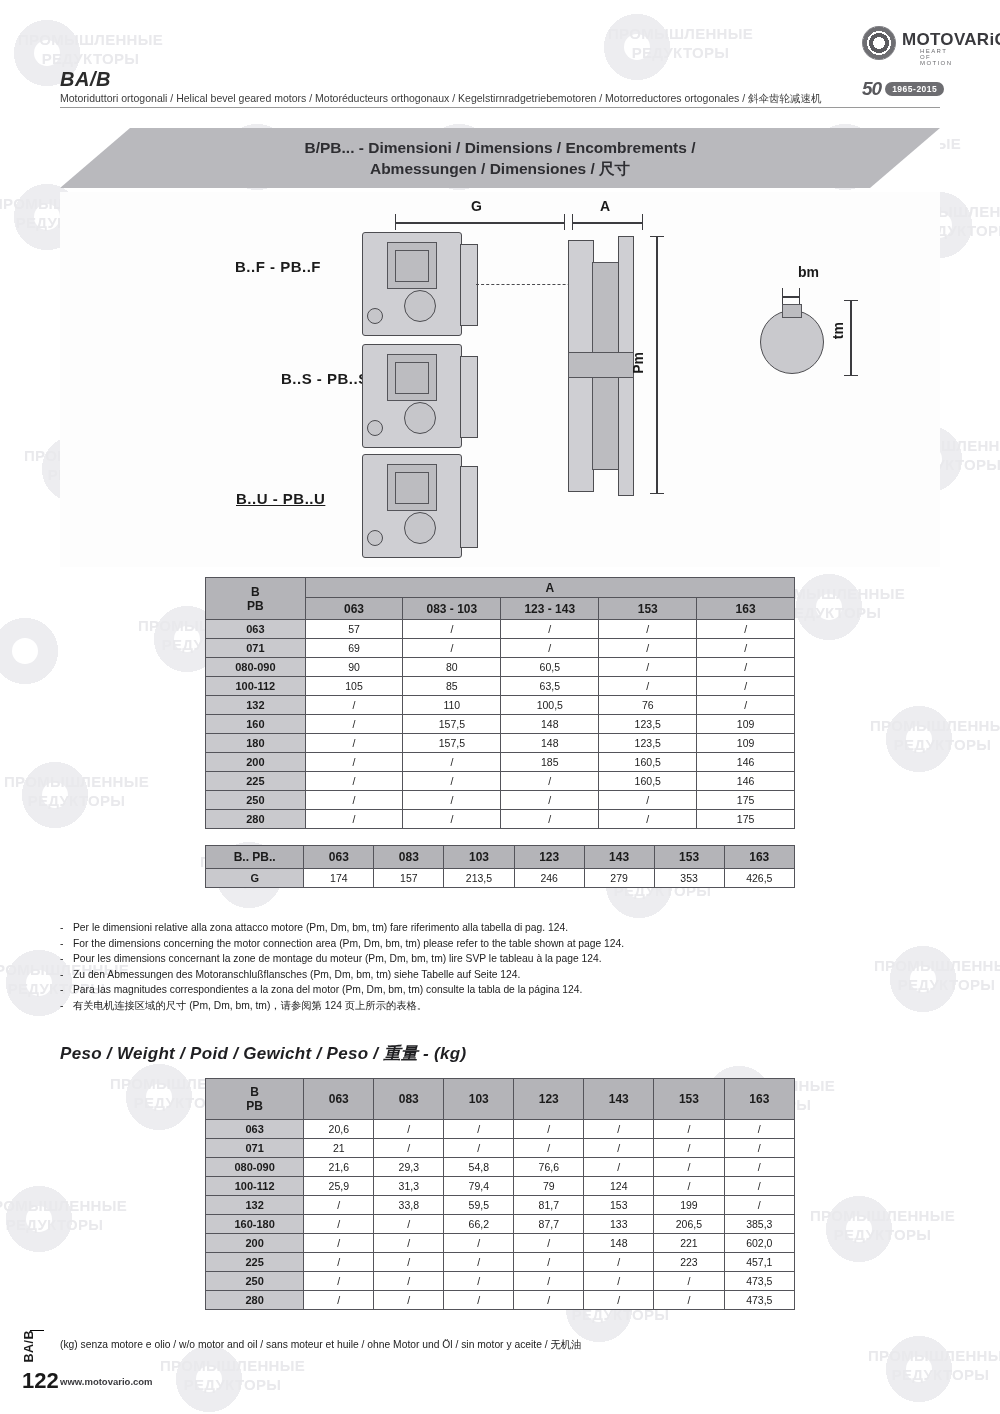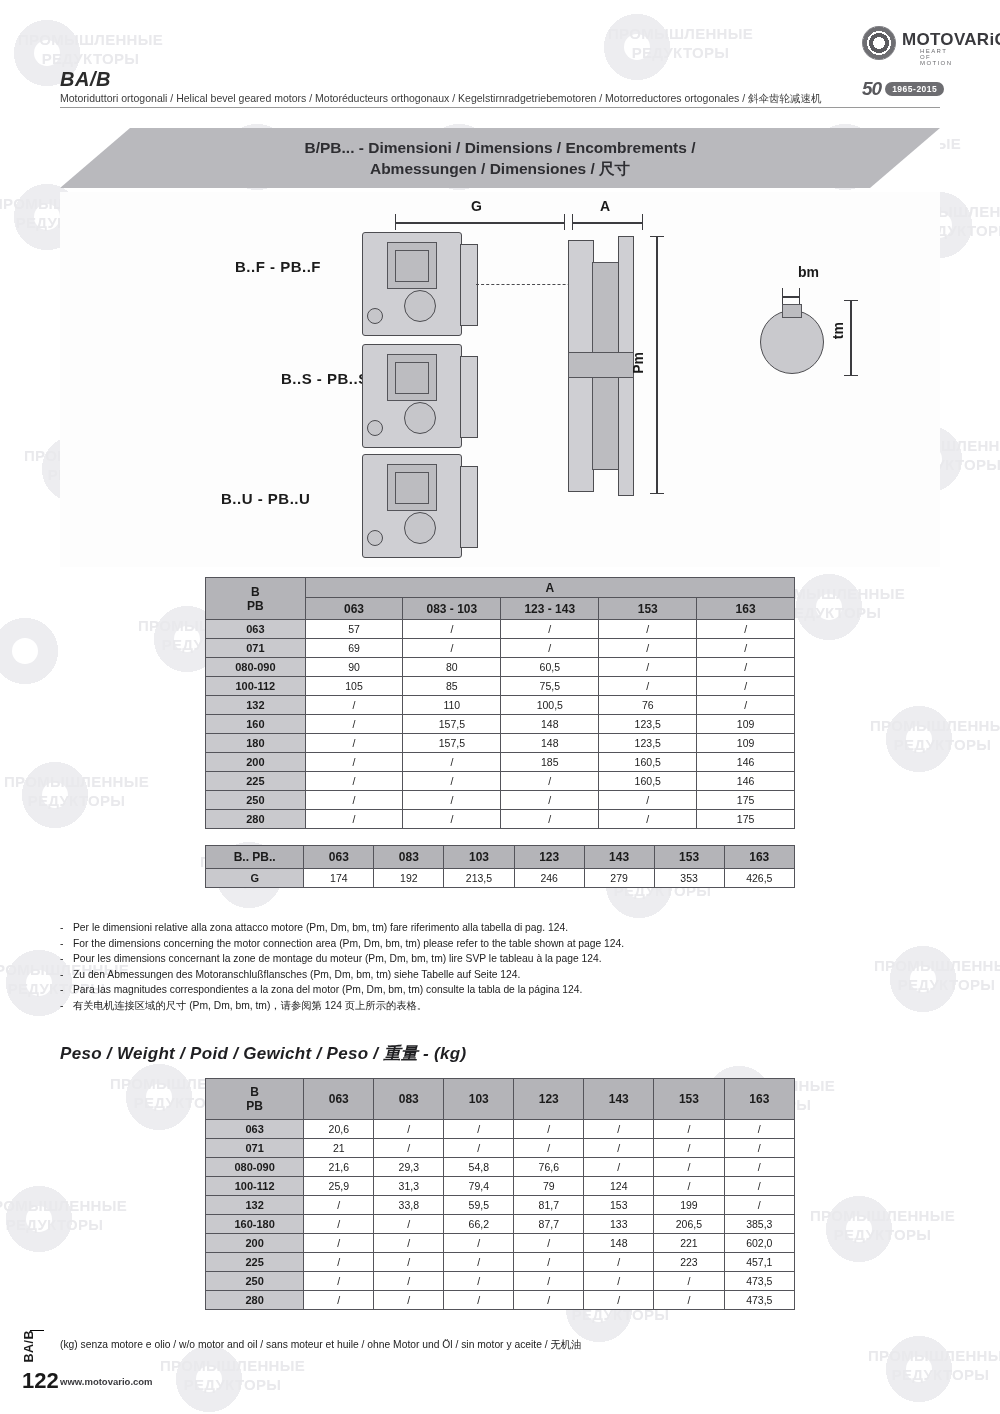--- a/index.html
+++ b/index.html
@@ -218,21 +218,21 @@
   <div class="gdash" style="left:416px;top:92px;width:110px;"></div>
 
   <div class="lbl-var" style="left:175px;top:178px;margin-left:46px;">B..S - PB..S</div>
   <div class="gbox" style="left:302px;top:152px;width:98px;height:102px;border-radius:3px;"></div>
   <div class="gbox2" style="left:327px;top:162px;width:48px;height:45px;"></div>
   <div class="gbox2" style="left:335px;top:170px;width:32px;height:30px;"></div>
   <div class="circ" style="left:344px;top:210px;width:30px;height:30px;"></div>
   <div class="circ" style="left:307px;top:228px;width:14px;height:14px;"></div>
   <div class="gbox" style="left:400px;top:164px;width:16px;height:80px;"></div>
 
-  <div class="lbl-var" style="left:161px;top:298px;">B..U - PB..U</div>
+  <div class="lbl-var" style="left:176px;top:298px;text-decoration:underline;">B..U - PB..U</div>
   <div class="gbox" style="left:302px;top:262px;width:98px;height:102px;border-radius:3px;"></div>
   <div class="gbox2" style="left:327px;top:272px;width:48px;height:45px;"></div>
   <div class="gbox2" style="left:335px;top:280px;width:32px;height:30px;"></div>
   <div class="circ" style="left:344px;top:320px;width:30px;height:30px;"></div>
   <div class="circ" style="left:307px;top:338px;width:14px;height:14px;"></div>
   <div class="gbox" style="left:400px;top:274px;width:16px;height:80px;"></div>
 
   <div class="gbox" style="left:508px;top:48px;width:24px;height:250px;"></div>
   <div class="gbox2" style="left:532px;top:70px;width:26px;height:206px;"></div>
   <div class="gbox" style="left:558px;top:44px;width:14px;height:258px;"></div>
@@ -292,21 +292,21 @@
         <td>90</td>
         <td>80</td>
         <td>60,5</td>
         <td>/</td>
         <td>/</td>
       </tr>
   <tr>
         <td class="rh">100-112</td>
         <td>105</td>
         <td>85</td>
-        <td>75,5</td>
+        <td>63,5</td>
         <td>/</td>
         <td>/</td>
       </tr>
   <tr>
         <td class="rh">132</td>
         <td>/</td>
         <td>110</td>
         <td>100,5</td>
         <td>76</td>
         <td>/</td>
@@ -370,21 +370,21 @@
     <th style="width:70px;">083</th>
     <th style="width:70px;">103</th>
     <th style="width:70px;">123</th>
     <th style="width:70px;">143</th>
     <th style="width:70px;">153</th>
     <th style="width:70px;">163</th>
   </tr>
   <tr>
     <td class="rh">G</td>
     <td>174</td>
-    <td>192</td>
+    <td>157</td>
     <td>213,5</td>
     <td>246</td>
     <td>279</td>
     <td>353</td>
     <td>426,5</td>
   </tr>
 </tbody>
   </table>
 
 <div class="notes">

